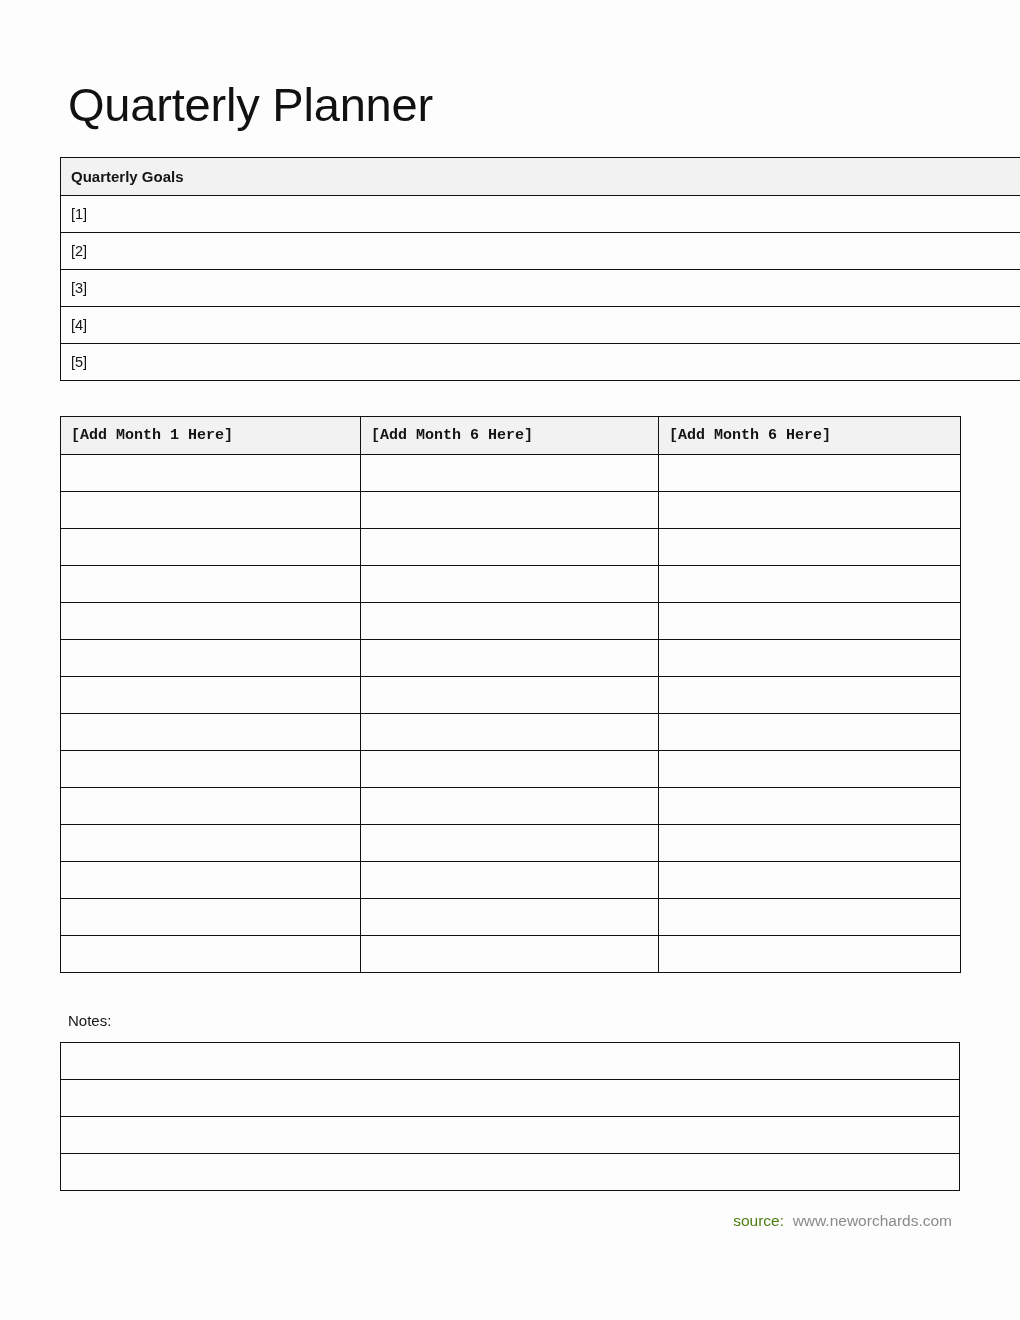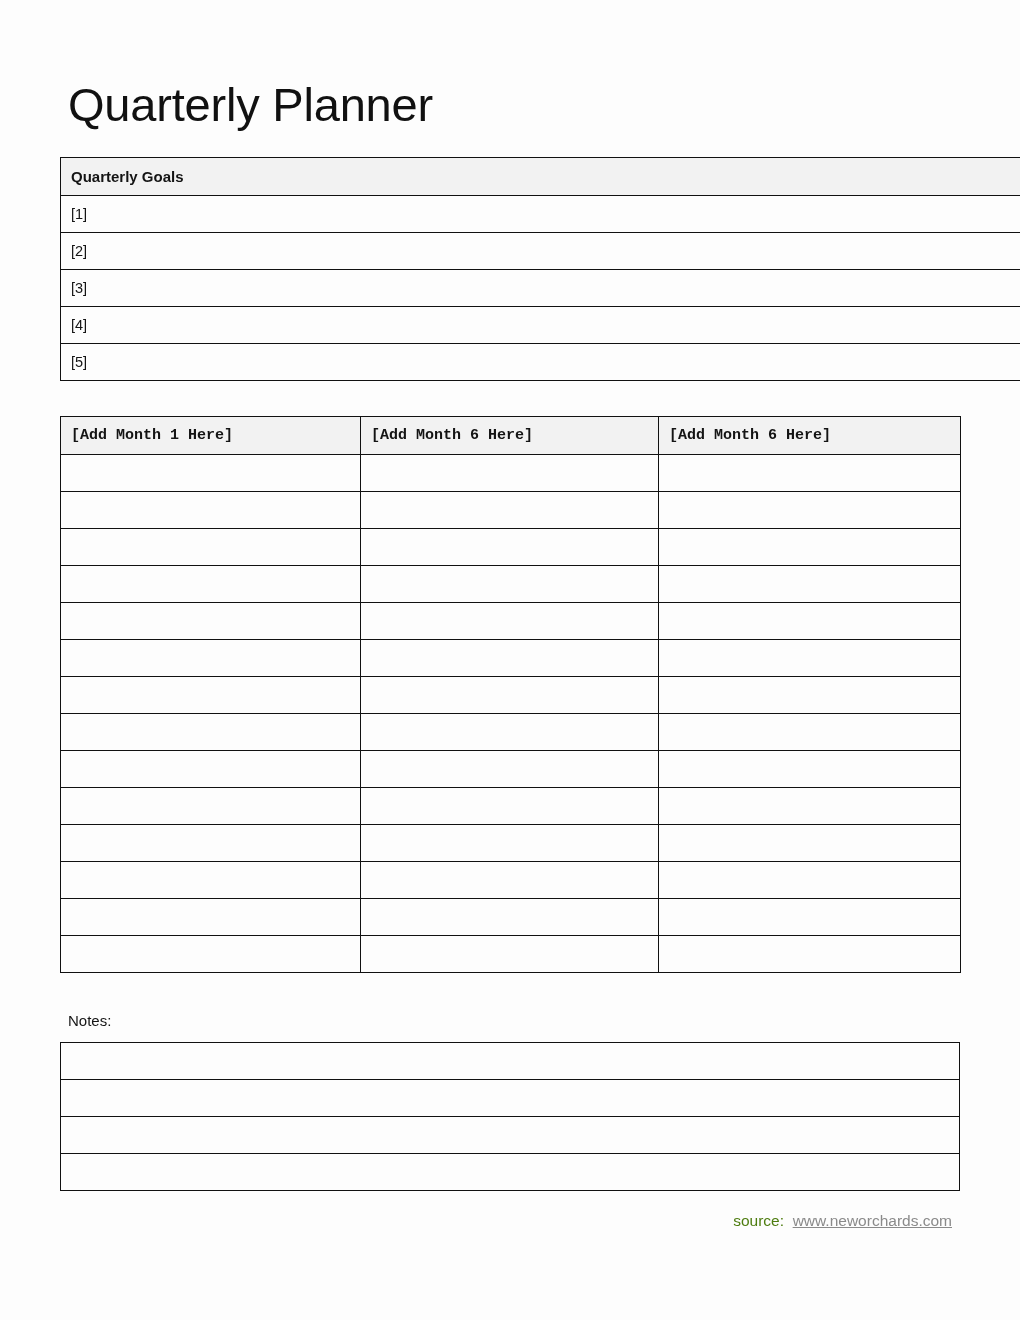--- a/index.html
+++ b/index.html
@@ -116,21 +116,20 @@
     width: 952px;
     text-align: right;
     font-size: 15.5px;
     color: #8a8a8a;
   }
   .footer .src-label {
     color: #4d7c0f;
   }
   .footer .src-url {
     color: #8a8a8a;
-    text-decoration: underline;
   }
 </style>
 </head>
 <body>
 
 <div class="page">
 
   <h1 class="page-title">Quarterly Planner</h1>
 
   <table class="grid" id="goals-table">

